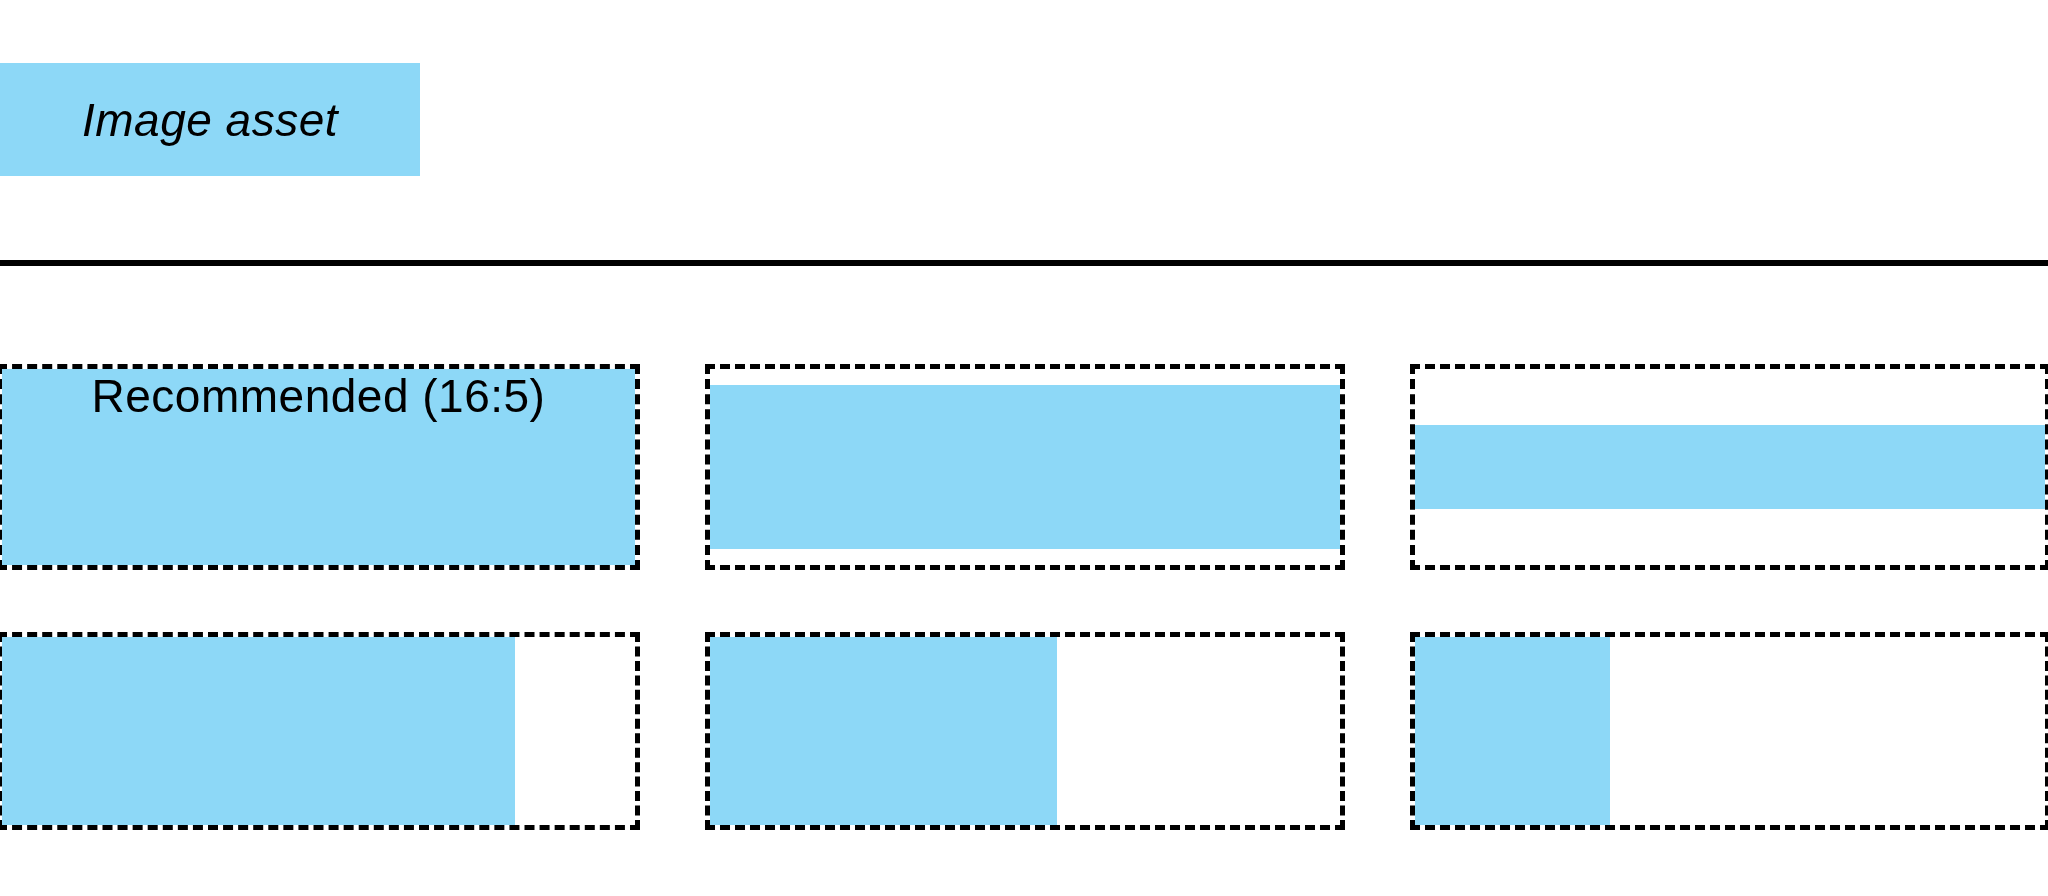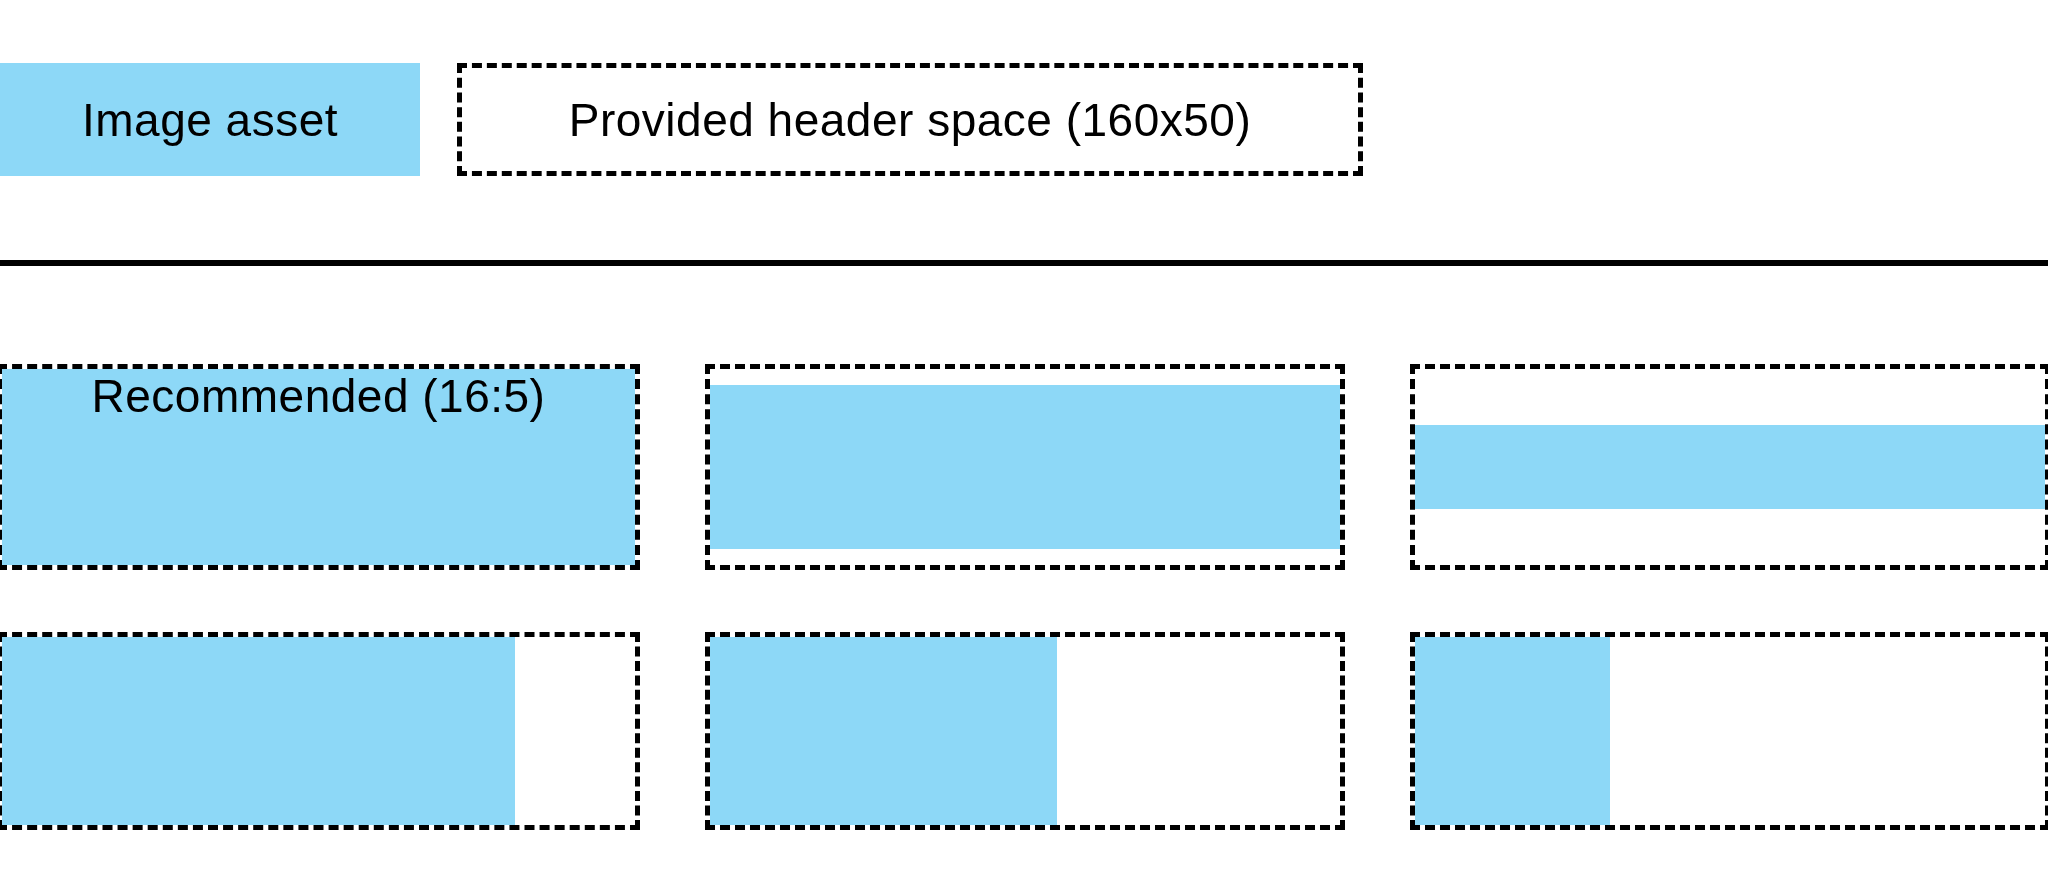--- a/index.html
+++ b/index.html
@@ -26,20 +26,21 @@
   .asset-chip {
     position: absolute;
     left: 0;
     top: 63px;
     width: 420px;
     height: 113px;
     background: var(--blue, #8DD8F7);
     display: flex;
     align-items: center;
     justify-content: center;
+    font-style: italic;
   }
   .legend-header-space {
     position: absolute;
     left: 457px;
     top: 63px;
     width: 906px;
     height: 113px;
     box-sizing: border-box;
     border: 5px dashed var(--outline, #000000);
     display: flex;
@@ -81,23 +82,20 @@
 </style>
 </head>
 <body>
 
 <div class="page" style="--blue: #8DD8F7; --outline: #000000; --bg: #FFFFFF; --text: #000000;">
 
   <div class="asset-chip">
     <span class="label">Image asset</span>
   </div>
 
-  <div class="legend-header-space">
-    <span class="label">Provided header space (160x50)</span>
-  </div>
 
   <div class="divider"></div>
 
   <div class="cell row1 col1">
     <div class="fill" style="width: 100%; height: 100%;">
       <span class="label cell-label">Recommended (16:5)</span>
     </div>
   </div>
 
   <div class="cell row1 col2">

